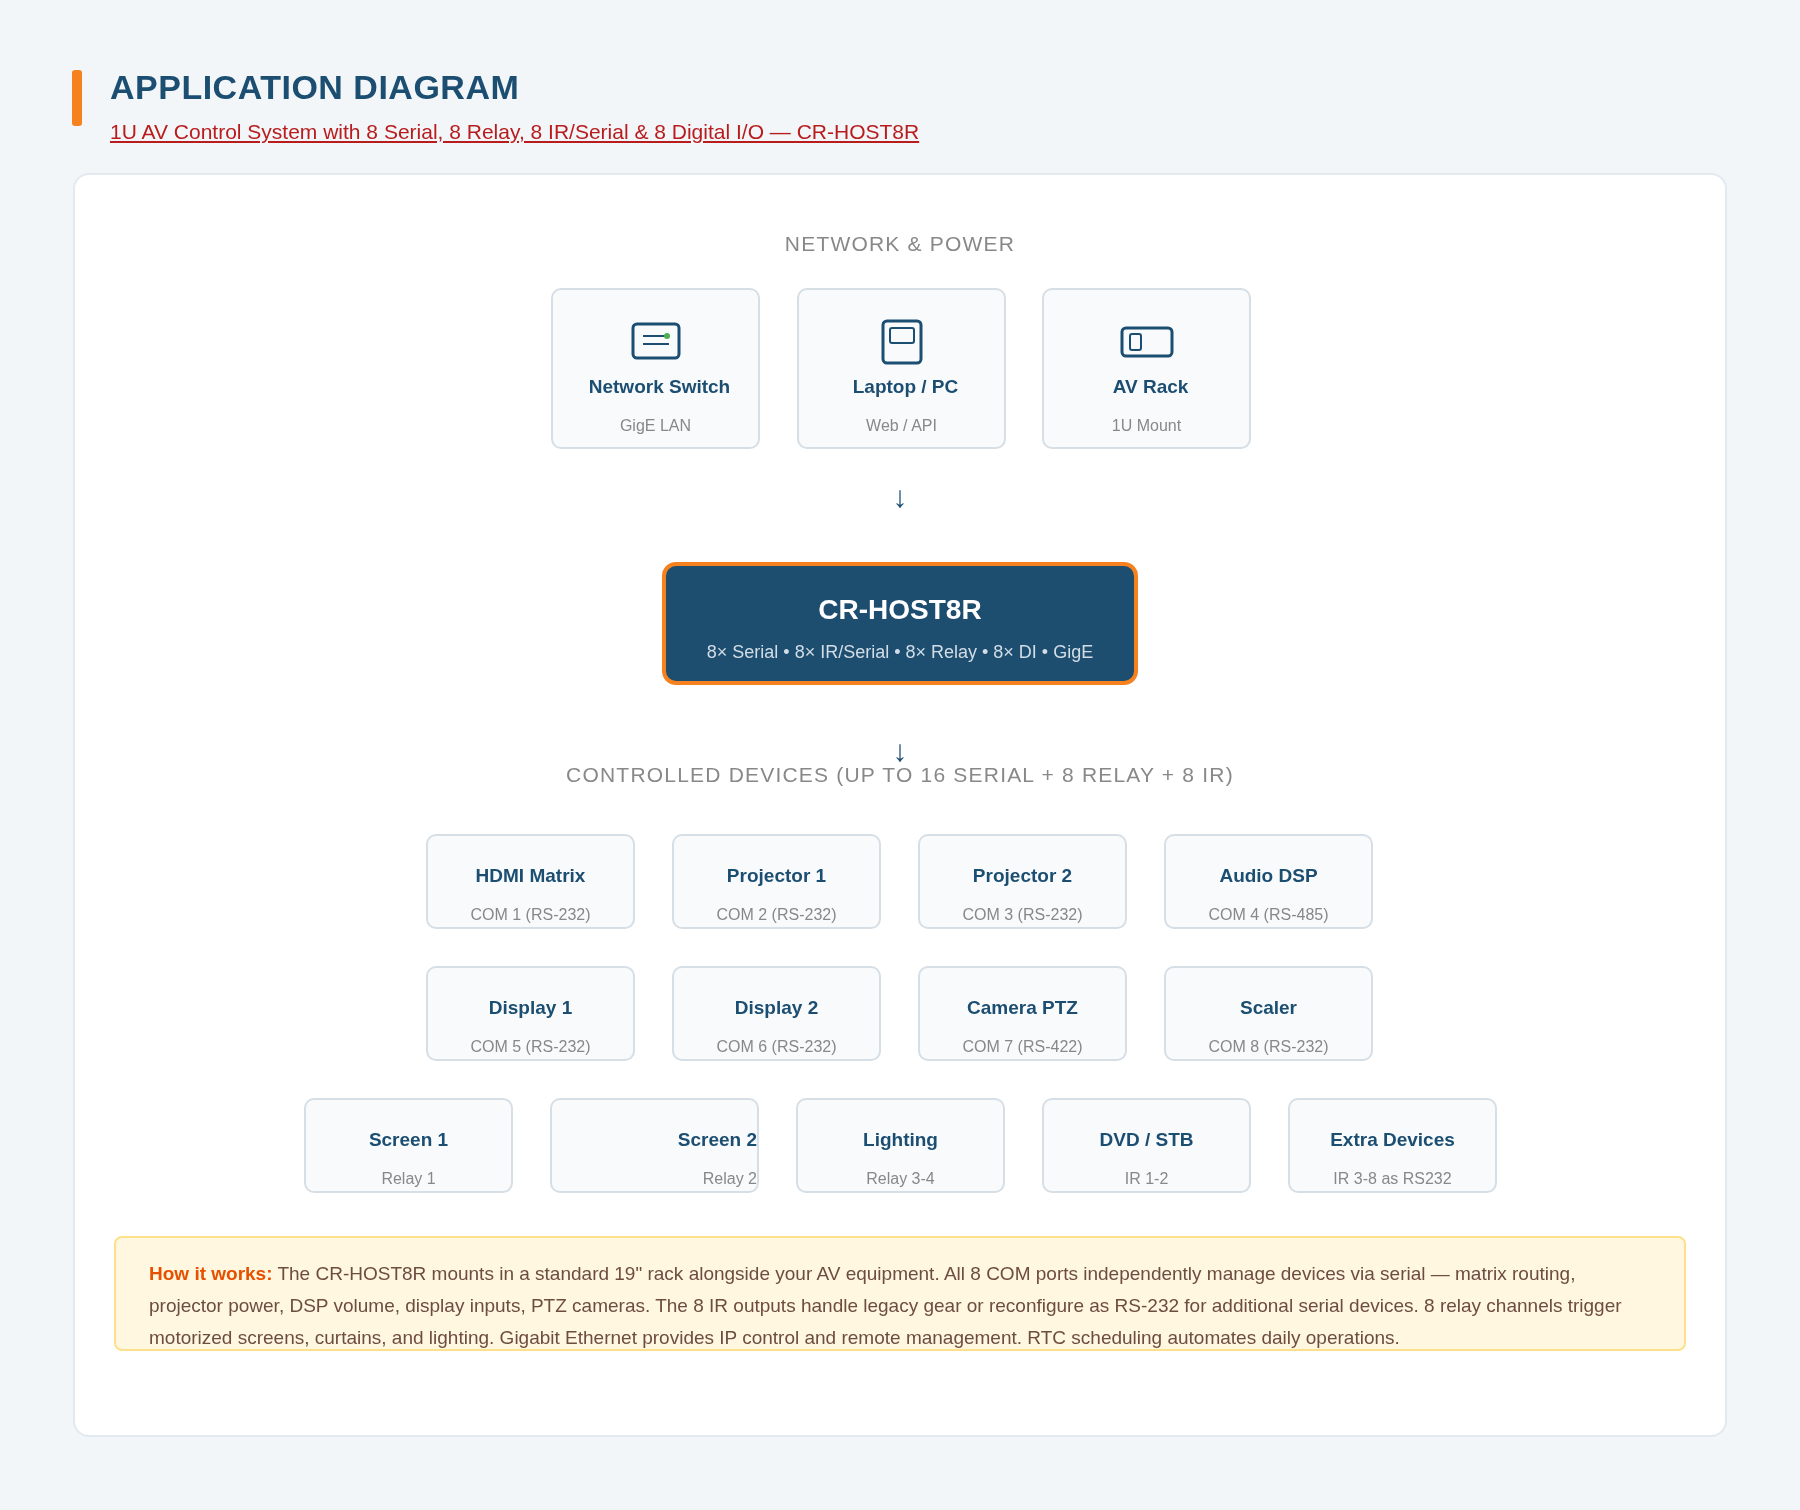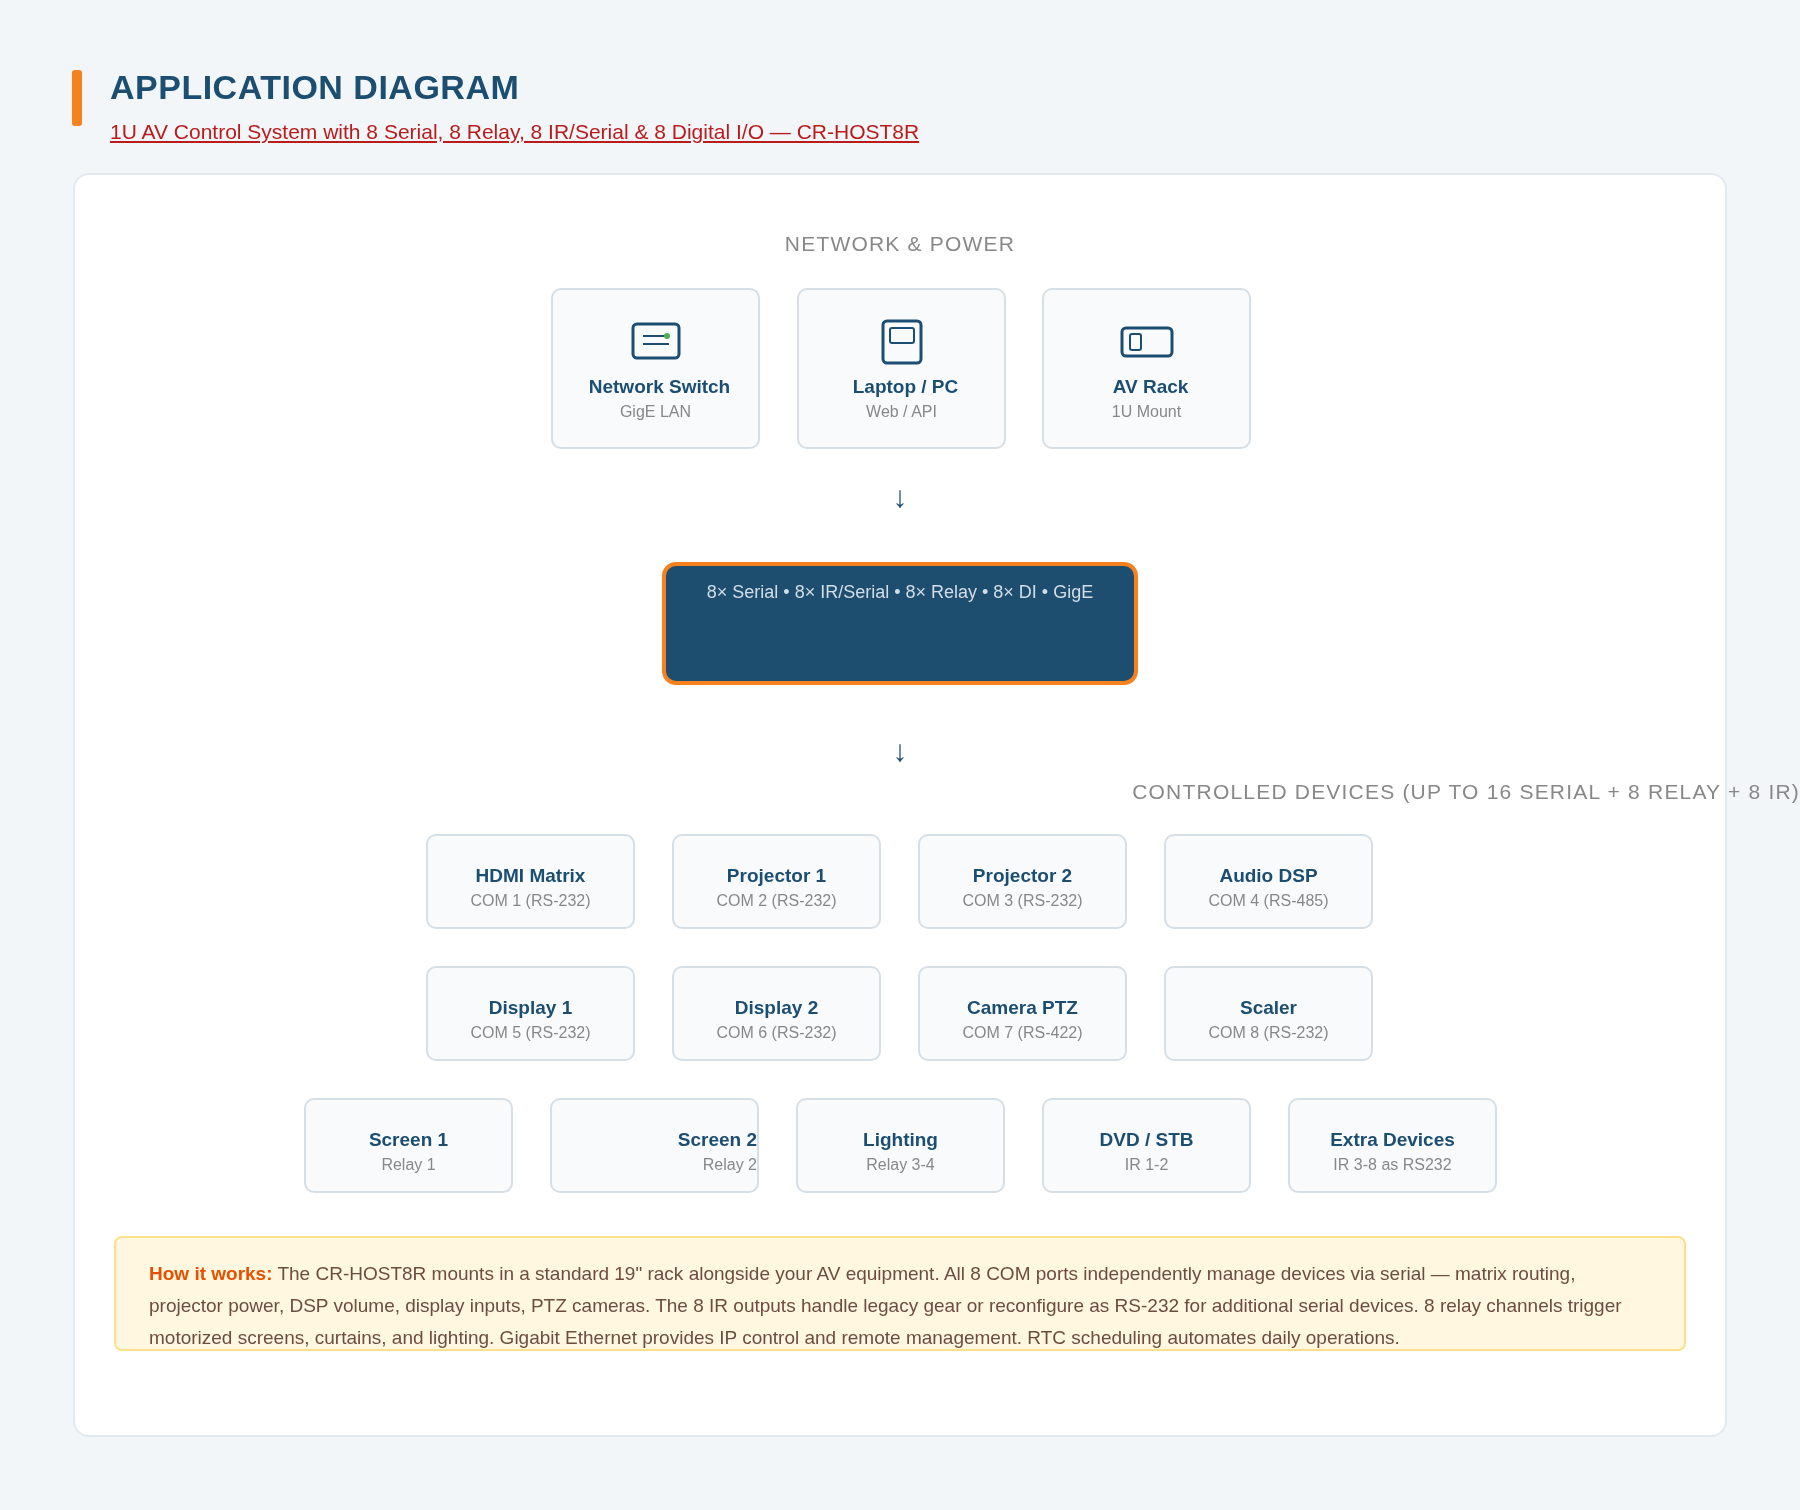--- a/index.html
+++ b/index.html
@@ -32,21 +32,21 @@
     font-size: 21px; color: #888888; letter-spacing: 1.2px;
   }
   .card {
     position: absolute; width: 209px;
     background: #f8fafc; border: 2px solid #d6dfe6; border-radius: 10px;
     text-align: center;
   }
   .card.tall { height: 161px; }
   .card.short { height: 95px; }
   .card-name { font-size: 19px; font-weight: bold; color: #1c4e72; white-space: nowrap; }
-  .card-sub { font-size: 16px; color: #888888; white-space: nowrap; margin-top: 5px; }
+  .card-sub { font-size: 16px; color: #888888; white-space: nowrap; margin-top: 19px; }
   .card.short .card-name { margin-top: 29px; }
   .card.tall .card-name { margin-top: 10px; padding-left: 8px; }
   .icon-wrap { height: 48px; margin-top: 28px; display: flex; align-items: center; justify-content: center; }
   .arrow {
     position: absolute; left: 0; width: 1800px; text-align: center;
     font-size: 30px; color: #1c4e72; line-height: 30px;
   }
   .hub {
     position: absolute; left: 662px; top: 562px; width: 476px; height: 123px;
     background: #1d4e70; border: 4px solid #f5821f; border-radius: 14px;
@@ -106,26 +106,27 @@
       <rect x="10" y="8" width="11" height="16" rx="2" fill="none" stroke="#1c4e72" stroke-width="2"></rect>
     </svg>
   </div>
   <div class="card-name">AV Rack</div>
   <div class="card-sub">1U Mount</div>
 </div>
 
 <div class="arrow" style="top:482px;">↓</div>
 
 <div class="hub">
+  <div class="hub-title">CR-HOST8R</div>
   <div class="hub-sub">8× Serial • 8× IR/Serial • 8× Relay • 8× DI • GigE</div>
 </div>
 
 <div class="arrow" style="top:736px;">↓</div>
 
-<div class="section-label" style="top:780px;text-align:right;">CONTROLLED DEVICES (UP TO 16 SERIAL + 8 RELAY + 8 IR)</div>
+<div class="section-label" style="top:763px;">CONTROLLED DEVICES (UP TO 16 SERIAL + 8 RELAY + 8 IR)</div>
 
 <div class="card short" style="left:426px; top:834px;">
   <div class="card-name">HDMI Matrix</div>
   <div class="card-sub">COM 1 (RS-232)</div>
 </div>
 <div class="card short" style="left:672px; top:834px;">
   <div class="card-name">Projector 1</div>
   <div class="card-sub">COM 2 (RS-232)</div>
 </div>
 <div class="card short" style="left:918px; top:834px;">

